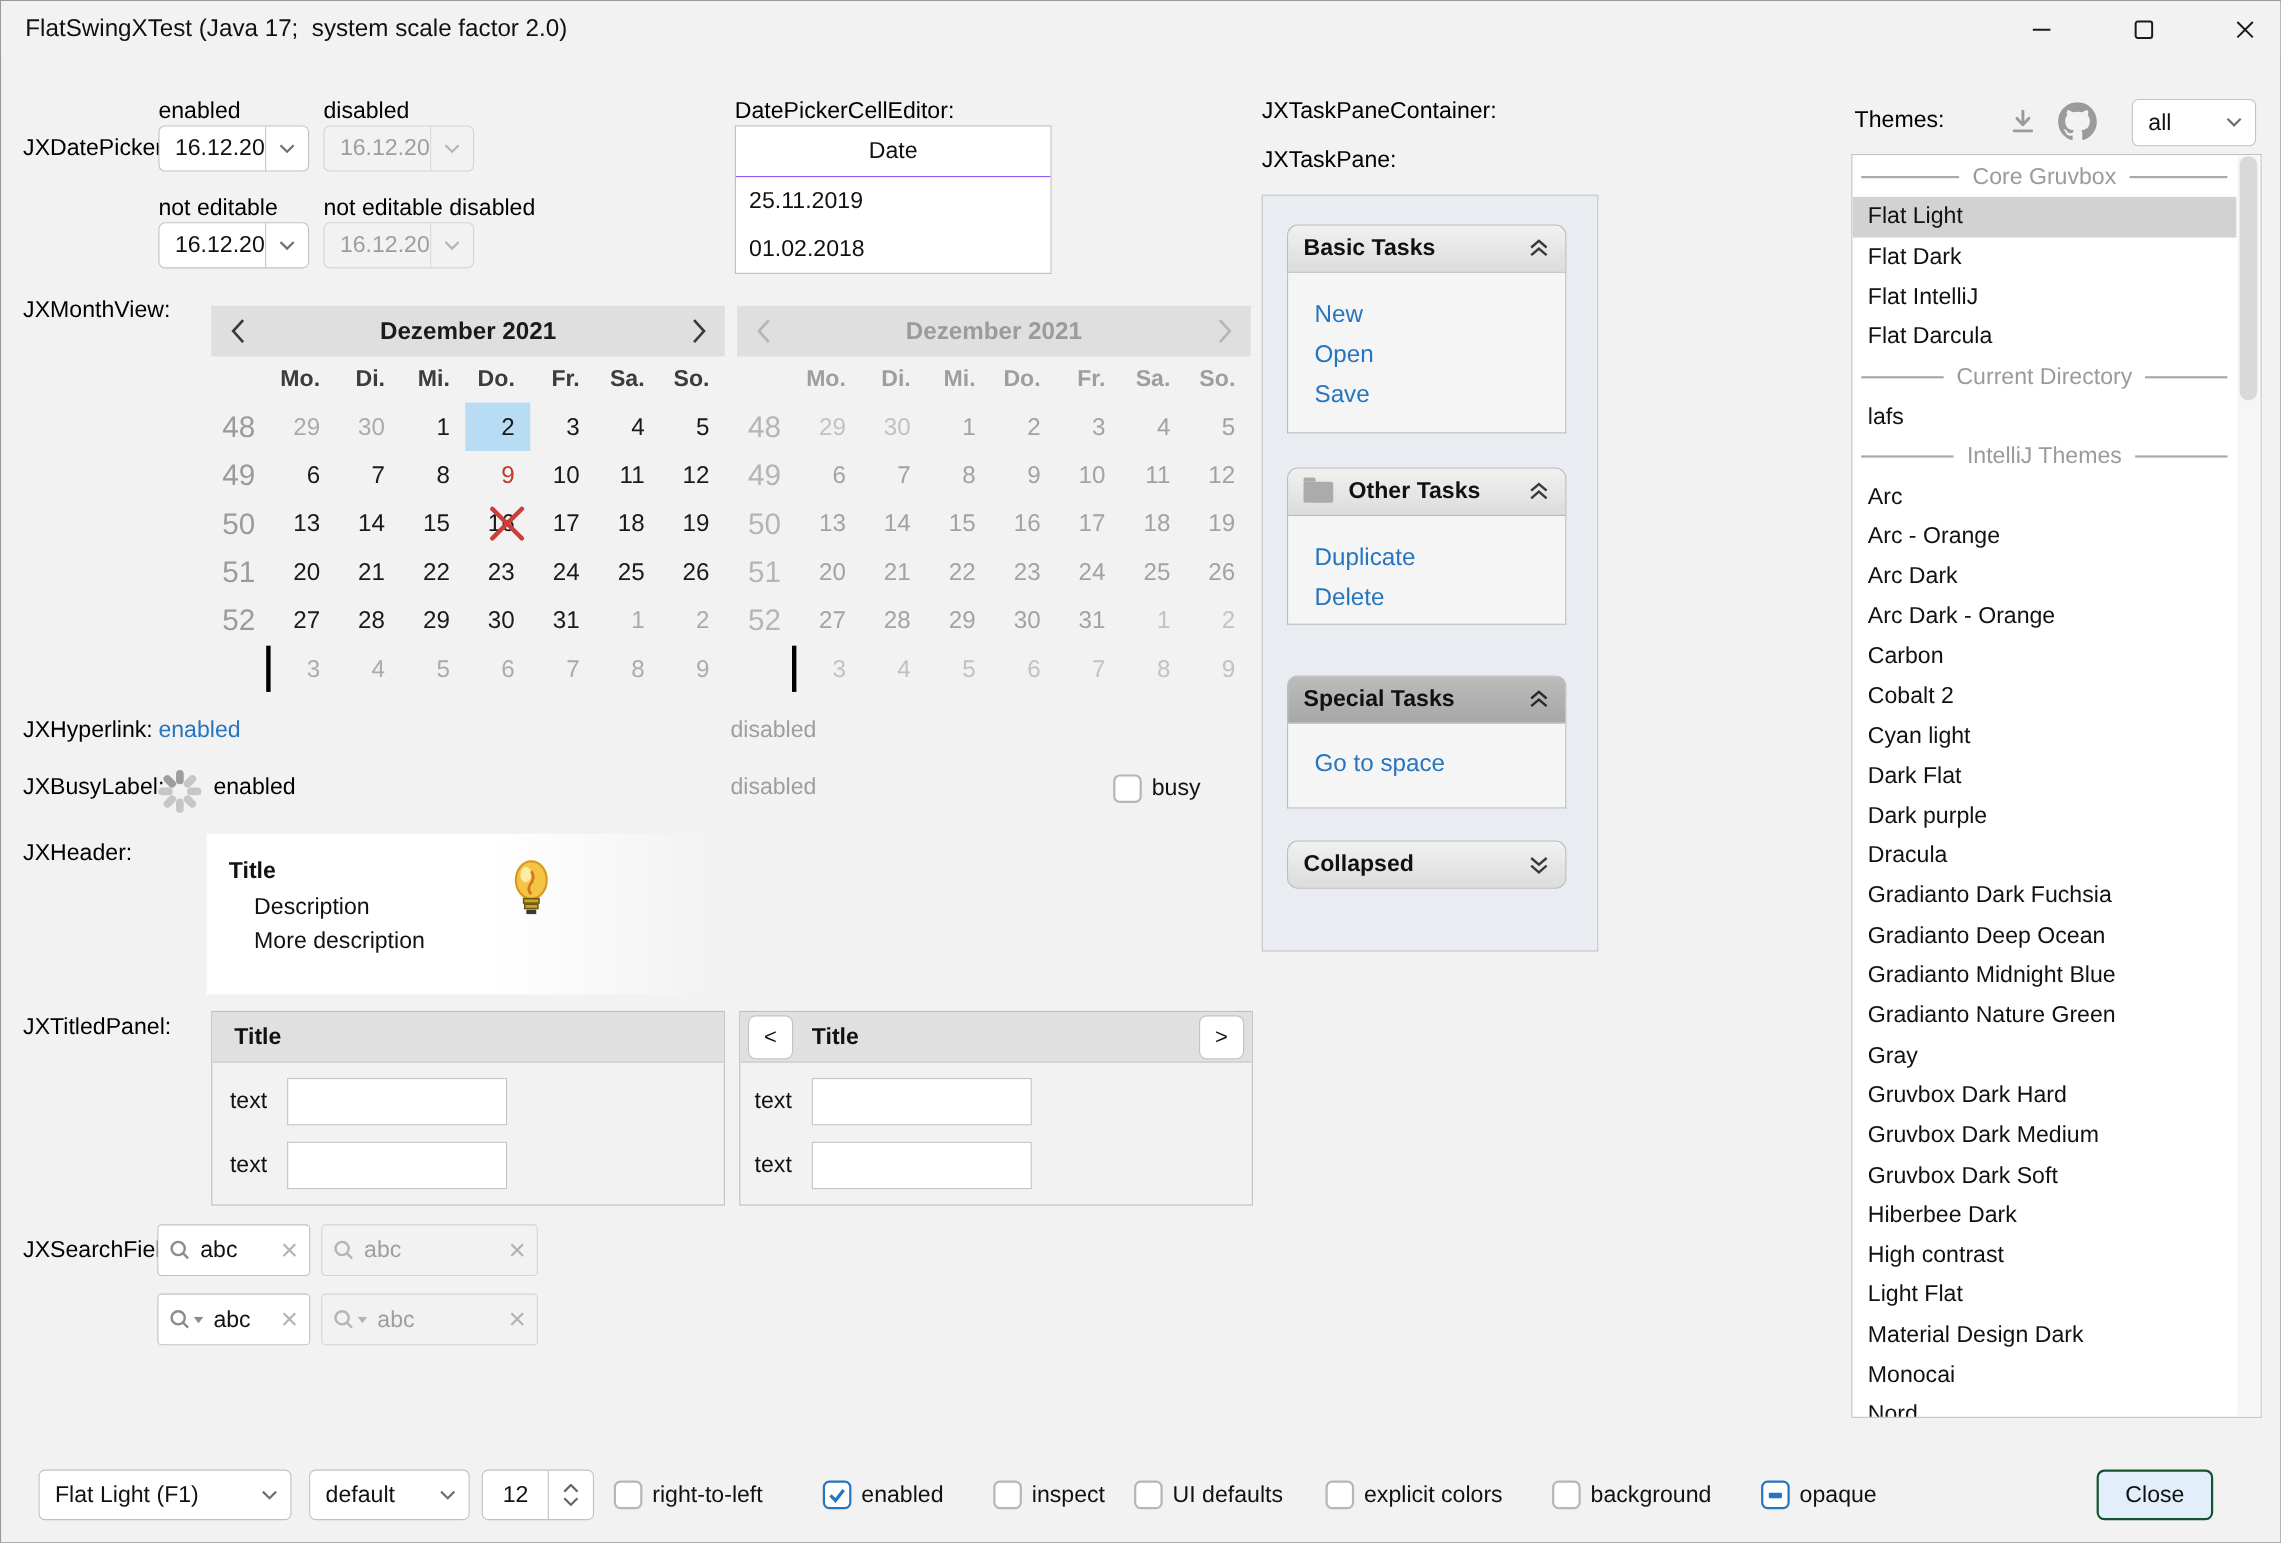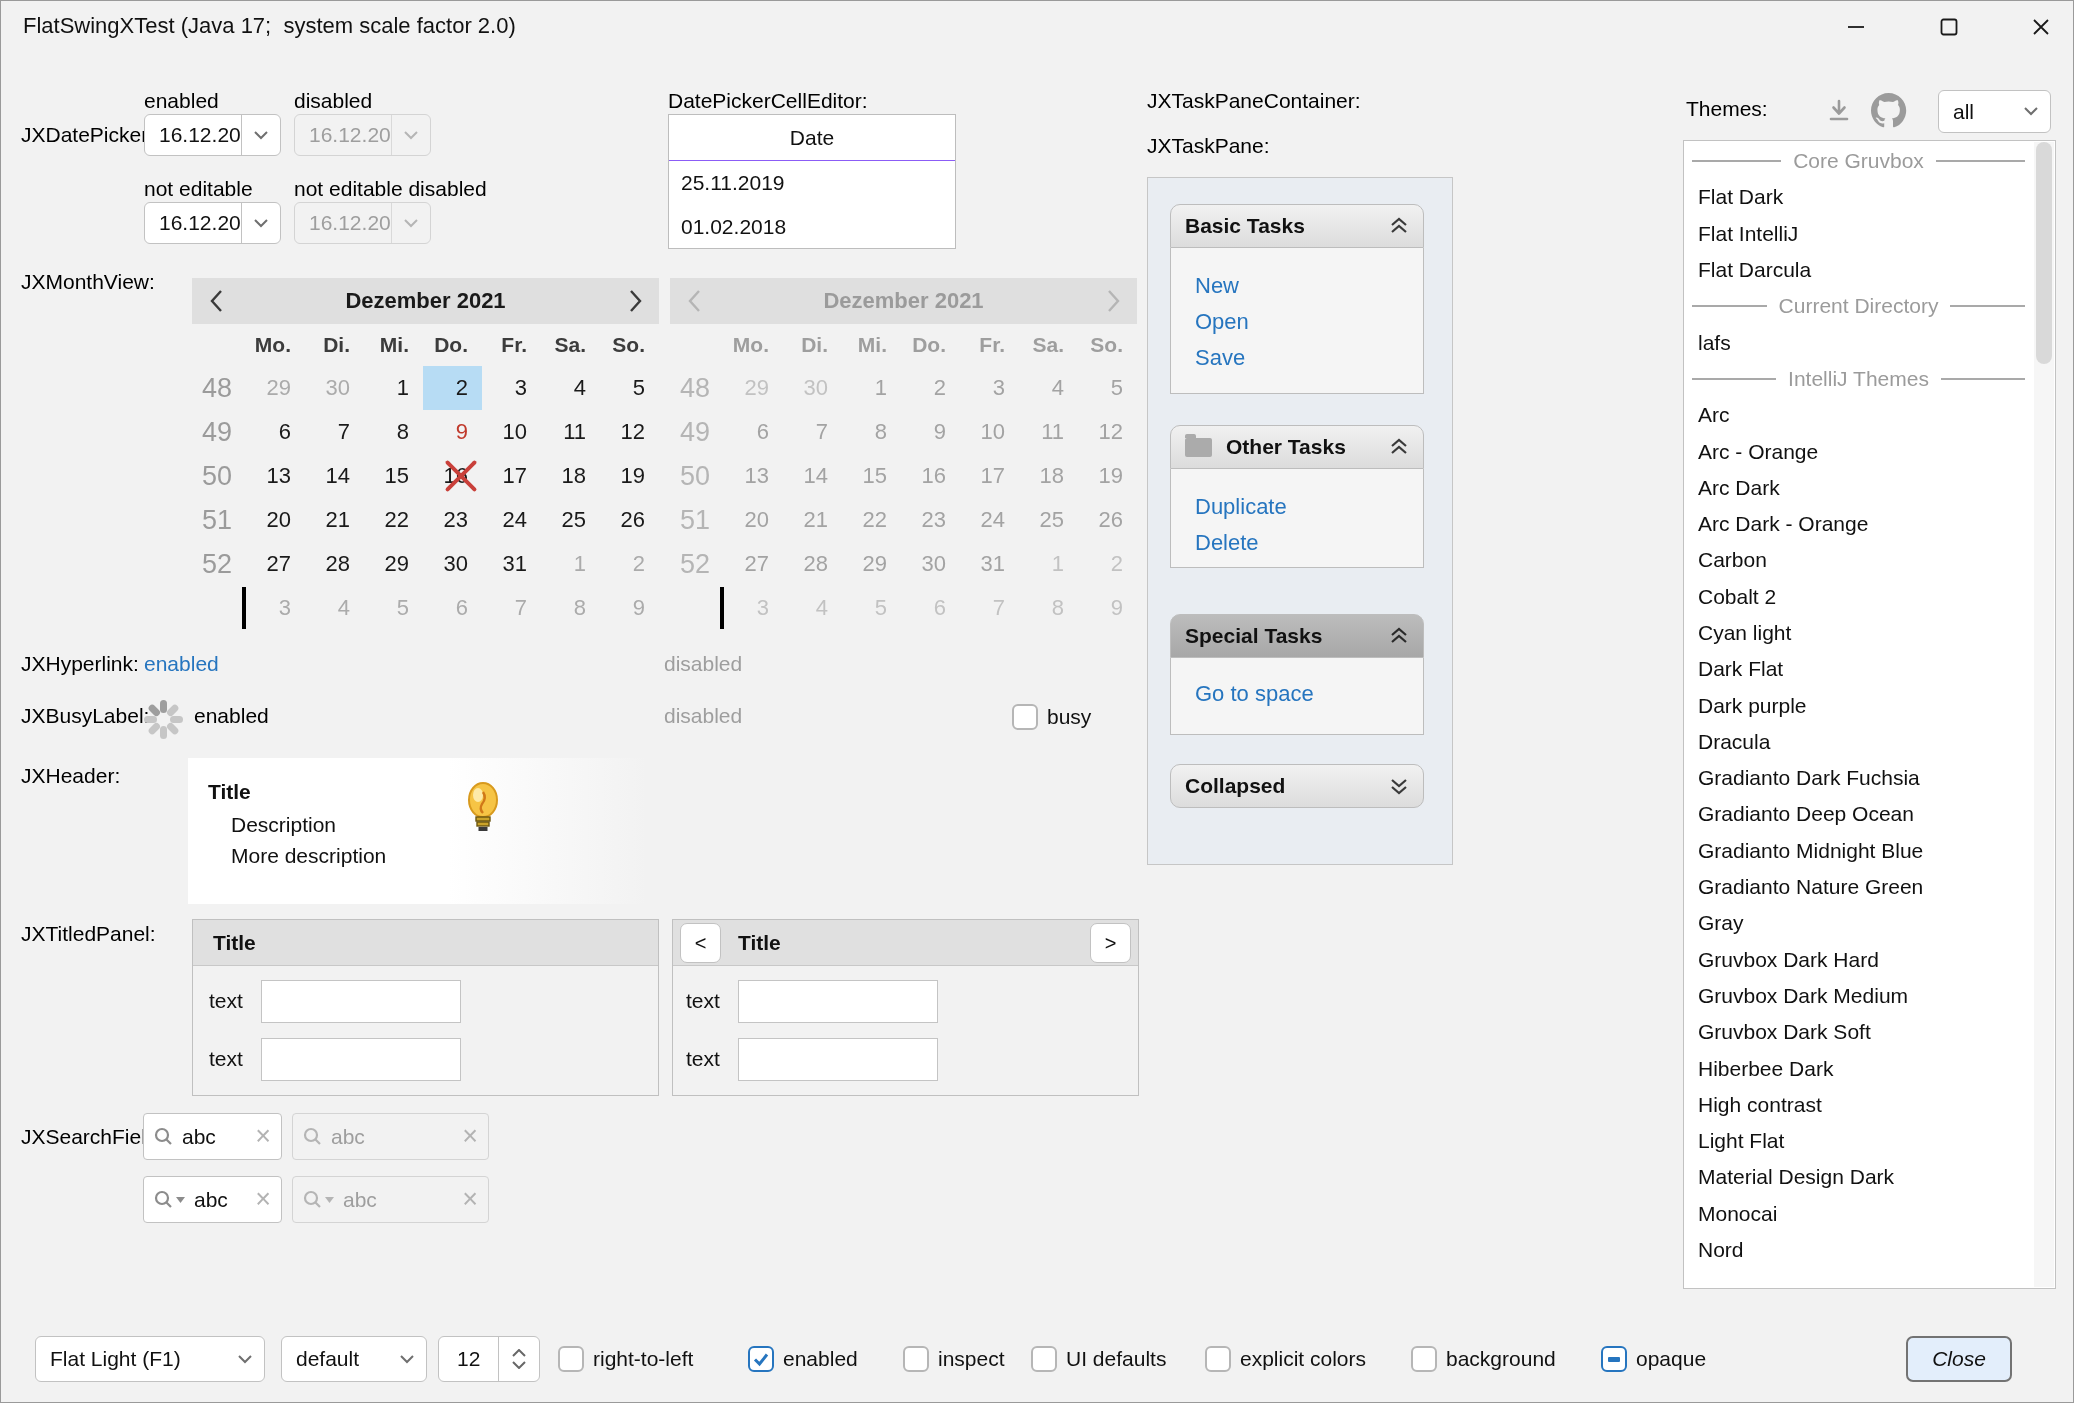--- a/index.html
+++ b/index.html
@@ -118,21 +118,21 @@
   .cbrow[data-state="checked"] .cbox svg{display:block;}
   .cbox .dash{display:none;width:12px;height:5px;background:#2675bf;border-radius:1px;}
   .cbrow[data-state="mixed"] .cbox .dash{display:block;}
   .cblabel{font-size:21px;color:#111;white-space:nowrap;}
 
   
   .spinner{position:absolute;background:#fff;border:1px solid #c2c2c2;border-radius:6px;display:flex;align-items:stretch;box-sizing:border-box;}
   .spinner .num{flex:1;display:flex;align-items:center;padding-left:18px;font-size:21px;}
   .spinner .btns{width:40px;border-left:1px solid #c2c2c2;display:flex;flex-direction:column;align-items:center;justify-content:center;gap:4px;}
 
-  .close-btn{position:absolute;background:#e3eefb;border:2px solid #737373;border-radius:7px;display:flex;align-items:center;justify-content:center;font-size:21px;box-sizing:border-box;font-style:italic;}
+  .close-btn{position:absolute;background:#e3eefb;border:2px solid #14532d;border-radius:7px;display:flex;align-items:center;justify-content:center;font-size:21px;box-sizing:border-box;}
 
   svg{display:block;}
 </style>
 </head>
 <body>
 
 <div id="app">
 
   <div class="titlebar">
     <div class="title-text">FlatSwingXTest (Java 17;  system scale factor 2.0)</div>
@@ -534,20 +534,21 @@
     <div class="chevbox">
         <svg width="14" height="9" viewBox="0 0 14 9">
           <polyline points="1,1 7,7 13,1" fill="none" stroke="#6f6f6f" stroke-width="2"></polyline>
         </svg>
       </div>
   </div>
 
   <div class="tlist" style="left:1682px;top:139px;width:373px;height:1149px;">
     <div style="padding-top:2px;">
         <div class="titem sep">Core Gruvbox</div>
+        <div class="titem selected">Flat Light</div>
         <div class="titem">Flat Dark</div>
         <div class="titem">Flat IntelliJ</div>
         <div class="titem">Flat Darcula</div>
         <div class="titem sep">Current Directory</div>
         <div class="titem">lafs</div>
         <div class="titem sep">IntelliJ Themes</div>
         <div class="titem">Arc</div>
         <div class="titem">Arc - Orange</div>
         <div class="titem">Arc Dark</div>
         <div class="titem">Arc Dark - Orange</div>

